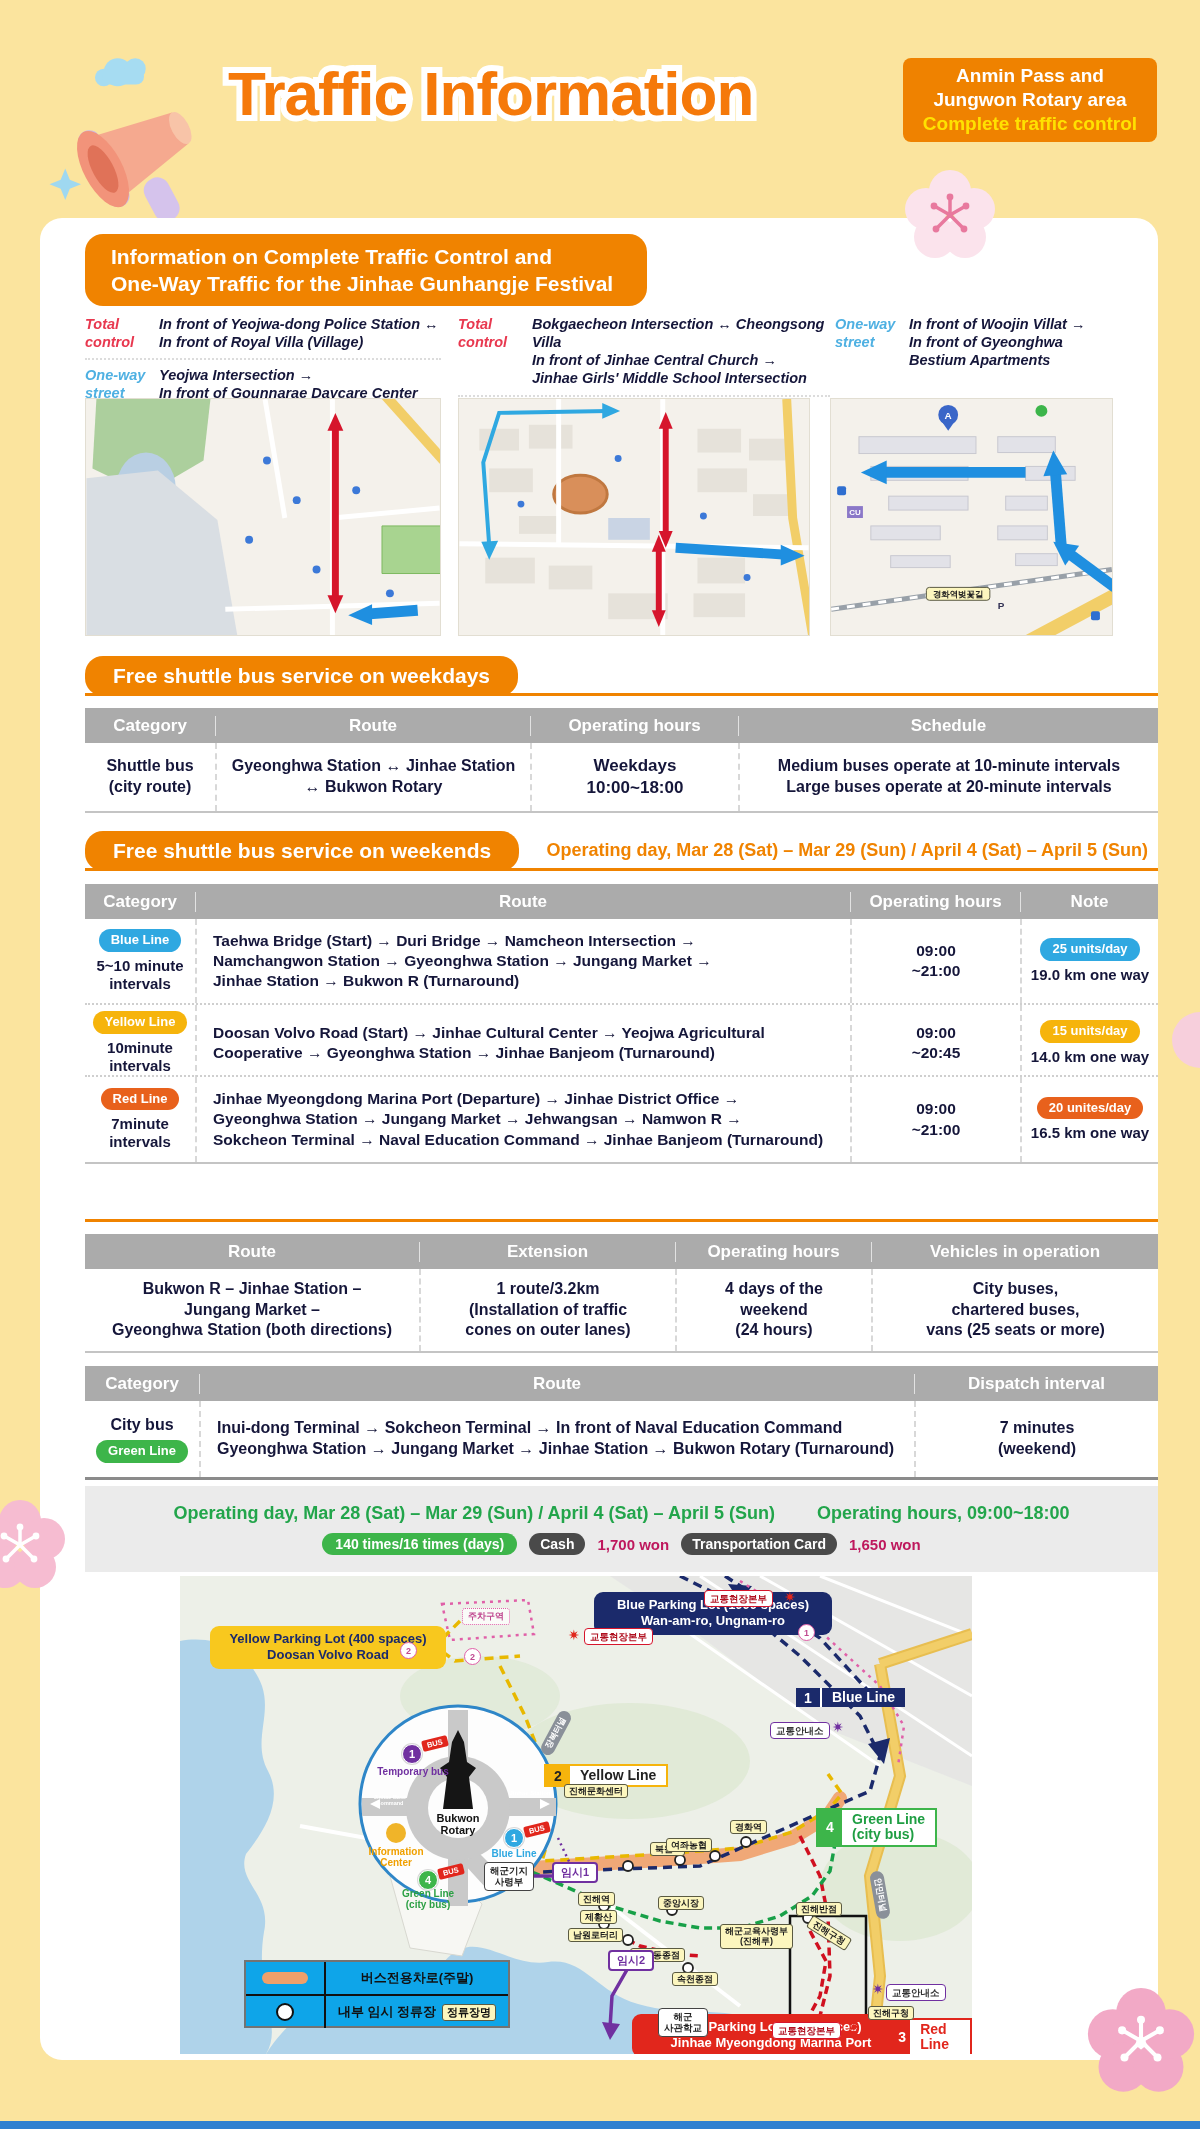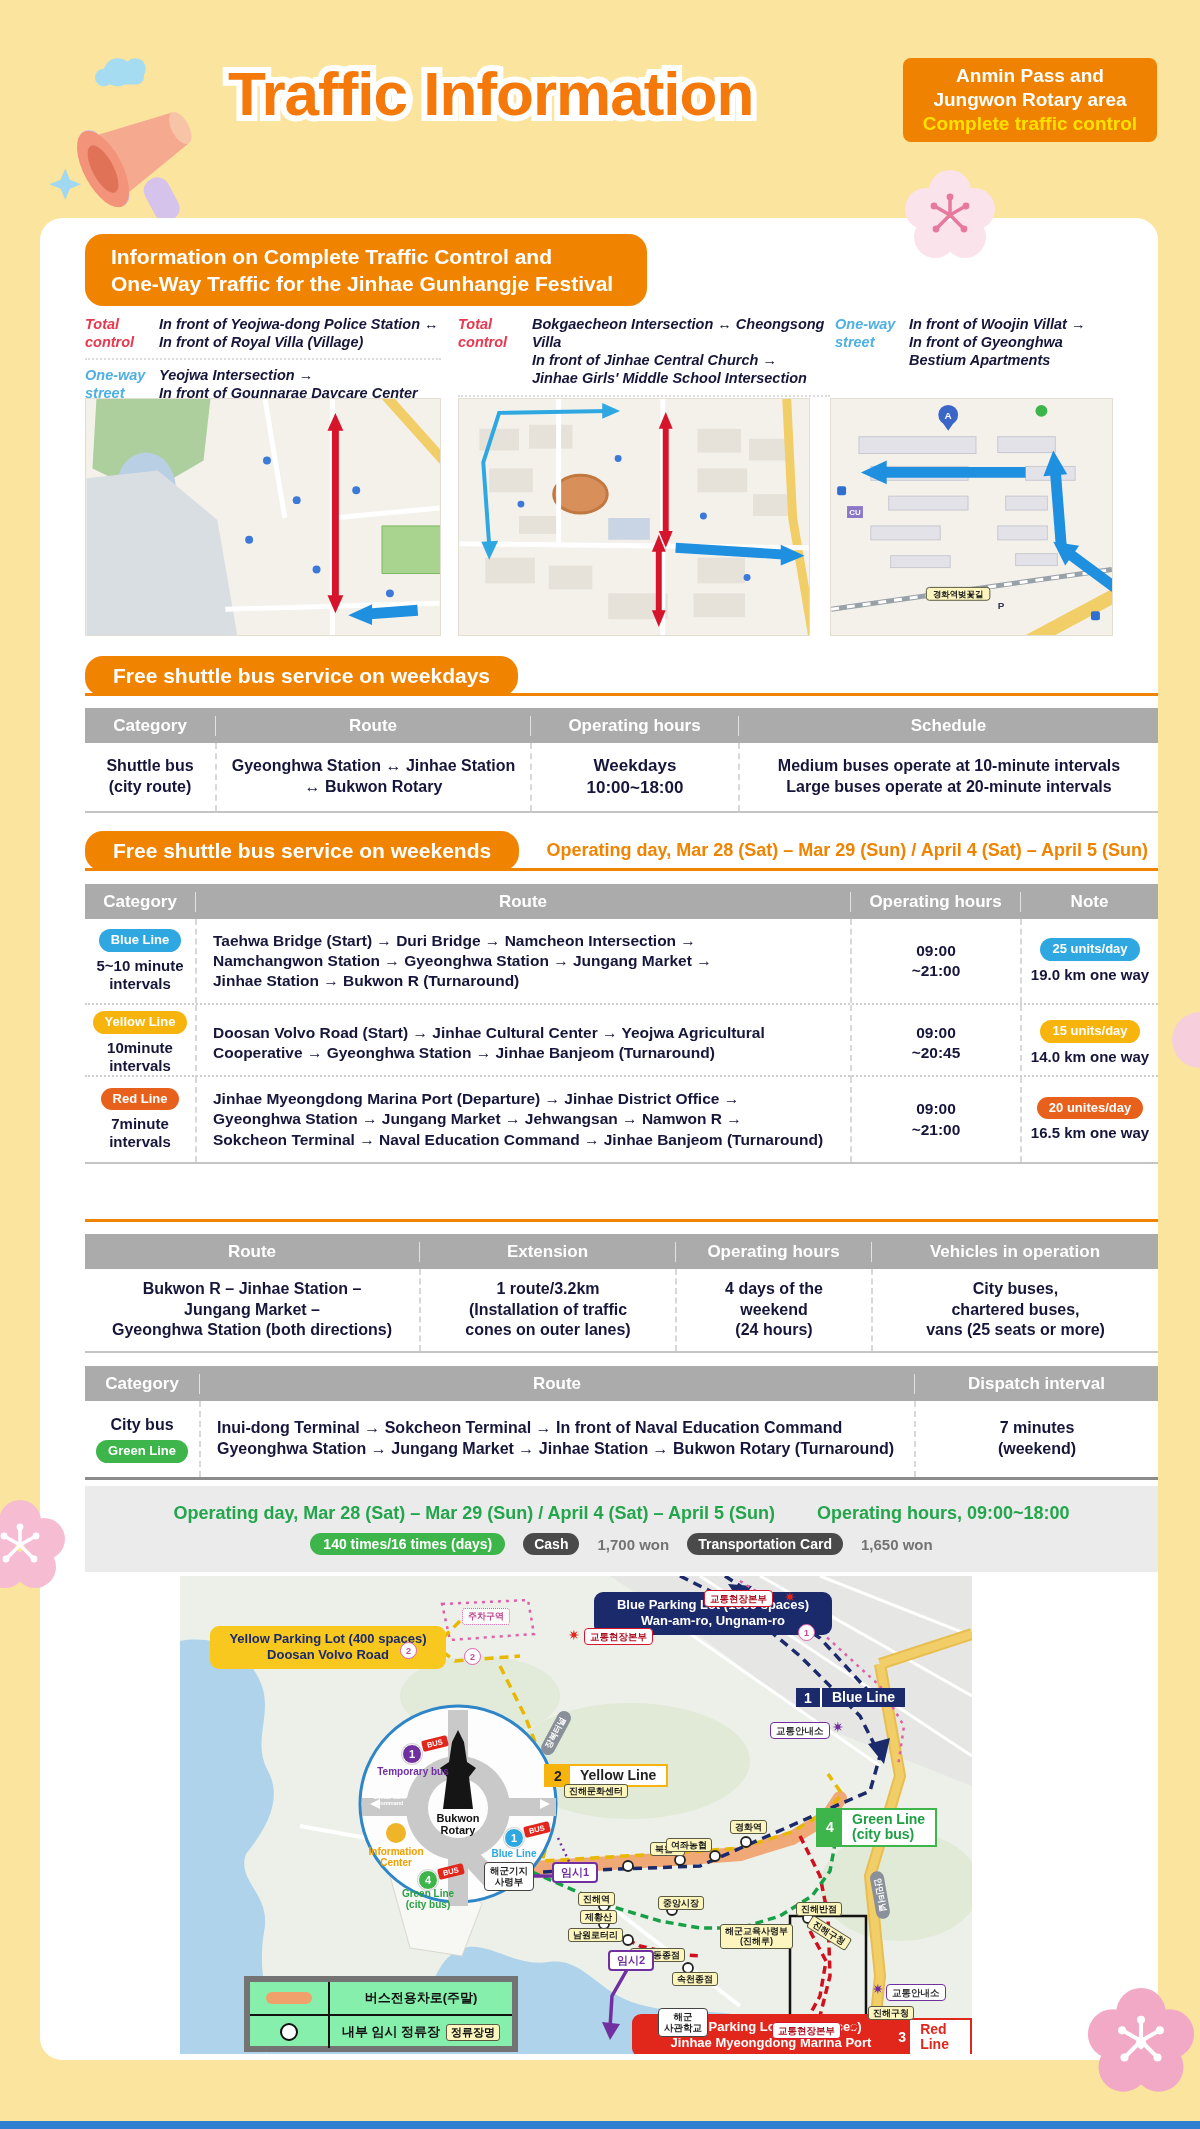--- a/index.html
+++ b/index.html
@@ -53,24 +53,24 @@
   .pill.yellow{background:#F6B40C;}
   .pill.redln{background:#E8611C;}
   .pill.green{background:#3DB54A;}
   .interval{font-size:15px;font-weight:bold;margin-top:5px;text-align:center;line-height:1.2;}
   .op-day{color:#F08300;font-size:18px;font-weight:bold;}
   .hours-cell{font-size:17px;}
   
   .graybar{left:45px;width:1073px;height:86px;background:#EBEBEB;display:flex;flex-direction:column;justify-content:center;align-items:center;gap:9px;}
   .graybar .l1{display:flex;gap:42px;}
   .graybar .l1 span{color:#22A54B;font-size:18px;font-weight:bold;}
-  .graybar .l2{display:flex;gap:18px;align-items:center;}
+  .graybar .l2{display:flex;gap:12px;align-items:center;}
   .dpill{background:#4A4A4A;color:#fff;border-radius:12px;font-size:14px;font-weight:bold;padding:3px 11px;}
   .gpill{background:#3DB54A;color:#fff;border-radius:12px;font-size:14px;font-weight:bold;padding:3px 13px;}
-  .won{font-size:15px;font-weight:bold;color:#737373;}
+  .won{font-size:15px;font-weight:bold;color:#be185d;}
   
   .bigmap{left:140px;top:1358px;width:792px;height:478px;background:#EDF0E8;overflow:hidden;}
   .sta{background:#FCF6BE;border:1px solid #5A5A42;border-radius:3px;font-size:9px;font-weight:bold;
        color:#1c1c1c;padding:1px 4px;position:absolute;white-space:pre-line;text-align:center;line-height:1.15;}
   .wlabel{background:#fff;border:1.5px solid #444;border-radius:4px;font-size:9.5px;font-weight:bold;color:#222;
           padding:2px 5px;position:absolute;text-align:center;white-space:pre-line;line-height:1.2;}
   .hq{border-color:#D6152C;color:#B01020;}
   .booth{border-color:#7030A0;color:#333;}
   .pzone{background:rgba(255,255,255,.7);border:1.5px dotted #E060A8;color:#C04890;font-size:9px;font-weight:bold;
          padding:1px 5px;position:absolute;border-radius:3px;}
@@ -89,21 +89,21 @@
   .ltag.blue .nm{background:#1B2A6B;color:#fff;}
   .ltag.yellow{border:2px solid #F6B40C;background:#fff;}
   .ltag.yellow .num{background:#F6B40C;color:#222;}
   .ltag.yellow .nm{color:#222;}
   .ltag.green{border:2px solid #3DB54A;background:#fff;}
   .ltag.green .num{background:#3DB54A;color:#fff;}
   .ltag.green .nm{color:#1F9E43;}
   .ltag.red{border:2px solid #E1261C;background:#fff;}
   .ltag.red .num{background:#E1261C;color:#fff;}
   .ltag.red .nm{color:#E1261C;}
-  .legend{position:absolute;left:64px;top:400px;width:262px;height:64px;background:#86efac;border:6px solid #737373;}
+  .legend{position:absolute;left:64px;top:384px;width:262px;height:64px;background:#0ea5e9;border:2px solid #737373;}
   .legend .row{display:flex;height:50%;align-items:center;}
   .legend .row + .row{border-top:2px solid #111;}
   .legend .sw{width:78px;flex:none;display:flex;justify-content:center;border-right:2px solid #111;align-self:stretch;align-items:center;}
   .legend .tx{flex:1;display:flex;align-items:center;justify-content:center;gap:6px;font-size:13px;font-weight:bold;color:#111;}
   .lane-swatch{width:46px;height:12px;background:#F0A06A;border-radius:6px;}
   .stop-swatch{width:14px;height:14px;border:2px solid #111;border-radius:50%;background:#fff;}
   .stopname{background:#FCF6BE;border:1px solid #5A5A42;border-radius:3px;padding:0 4px;font-size:11px;}
   .tunnel{position:absolute;background:#8A9099;color:#fff;border-radius:8px;font-size:8.5px;font-weight:bold;padding:1px 7px;}
   .circ{position:absolute;width:15px;height:15px;border:1.5px solid #E060A8;background:#fff;color:#C04890;border-radius:50%;
         font-size:9px;font-weight:bold;display:flex;align-items:center;justify-content:center;}

